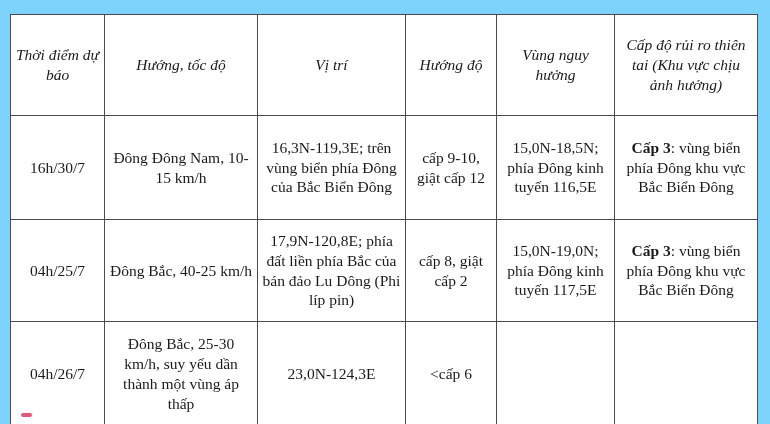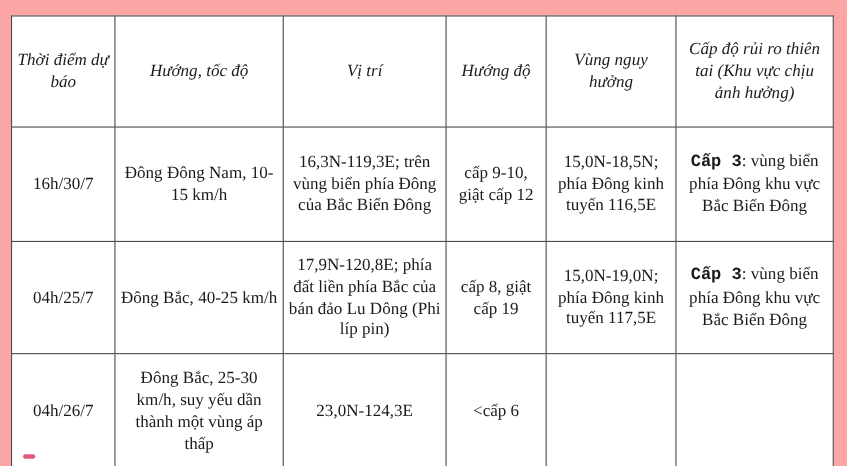--- a/index.html
+++ b/index.html
@@ -16,21 +16,21 @@
     color: #1a1a1a;
     -webkit-font-smoothing: antialiased;
   }
 
   .page {
     position: absolute;
     left: 0;
     top: 0;
     width: 770px;
     height: 424px;
-    background: #fca5a5;
+    background: #7dd3fc;
   }
 
   .forecast-table {
     position: absolute;
     left: 10px;
     top: 14px;
     width: 747px;
     border-collapse: collapse;
     table-layout: fixed;
     background: #ffffff;
@@ -65,21 +65,20 @@
   .col-time   { width: 94px; }
   .col-dir    { width: 153px; }
   .col-pos    { width: 148px; }
   .col-int    { width: 91px; }
   .col-danger { width: 118px; }
   .col-risk   { width: 143px; }
 
   .risk-cell { text-align: center; }
   .risk-level {
     font-weight: bold;
-    font-family: Liberation Mono, monospace;
   }
 
   .empty-cell { }
 
   .red-mark {
     position: absolute;
     left: 21px;
     top: 413px;
     width: 11px;
     height: 4px;
@@ -118,21 +117,21 @@
         <td>Đông Đông Nam, 10-15 km/h</td>
         <td>16,3N-119,3E; trên vùng biển phía Đông của Bắc Biển Đông</td>
         <td>cấp 9-10, giật cấp 12</td>
         <td>15,0N-18,5N; phía Đông kinh tuyến 116,5E</td>
         <td class="risk-cell"><span class="risk-level">Cấp 3</span><span>: vùng biển phía Đông khu vực Bắc Biển Đông</span></td>
       </tr>
       <tr class="row-2">
         <td>04h/25/7</td>
         <td>Đông Bắc, 40-25 km/h</td>
         <td>17,9N-120,8E; phía đất liền phía Bắc của bán đảo Lu Dông (Phi líp pin)</td>
-        <td>cấp 8, giật cấp 19</td>
+        <td>cấp 8, giật cấp 2</td>
         <td>15,0N-19,0N; phía Đông kinh tuyến 117,5E</td>
         <td class="risk-cell"><span class="risk-level">Cấp 3</span><span>: vùng biển phía Đông khu vực Bắc Biển Đông</span></td>
       </tr>
       <tr class="row-3">
         <td>04h/26/7</td>
         <td>Đông Bắc, 25-30 km/h, suy yếu dần thành một vùng áp thấp</td>
         <td>23,0N-124,3E</td>
         <td>&lt;cấp 6</td>
         <td class="empty-cell"></td>
         <td class="empty-cell risk-cell"><span class="risk-level"></span><span></span></td>

